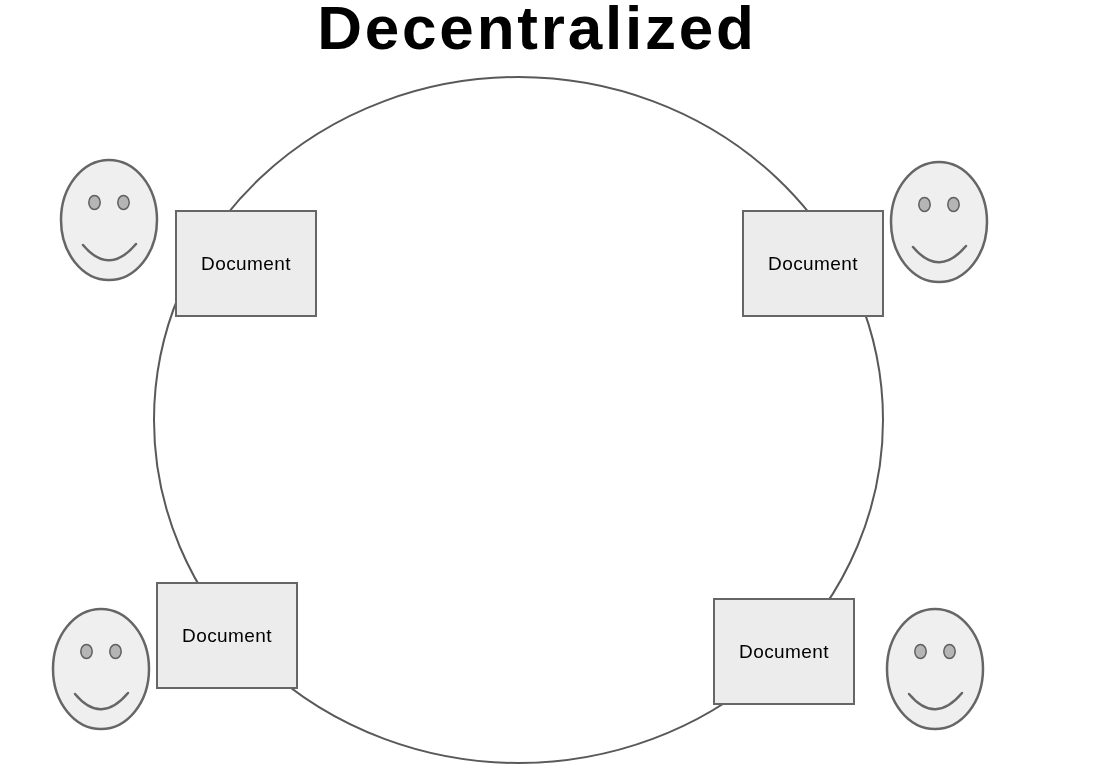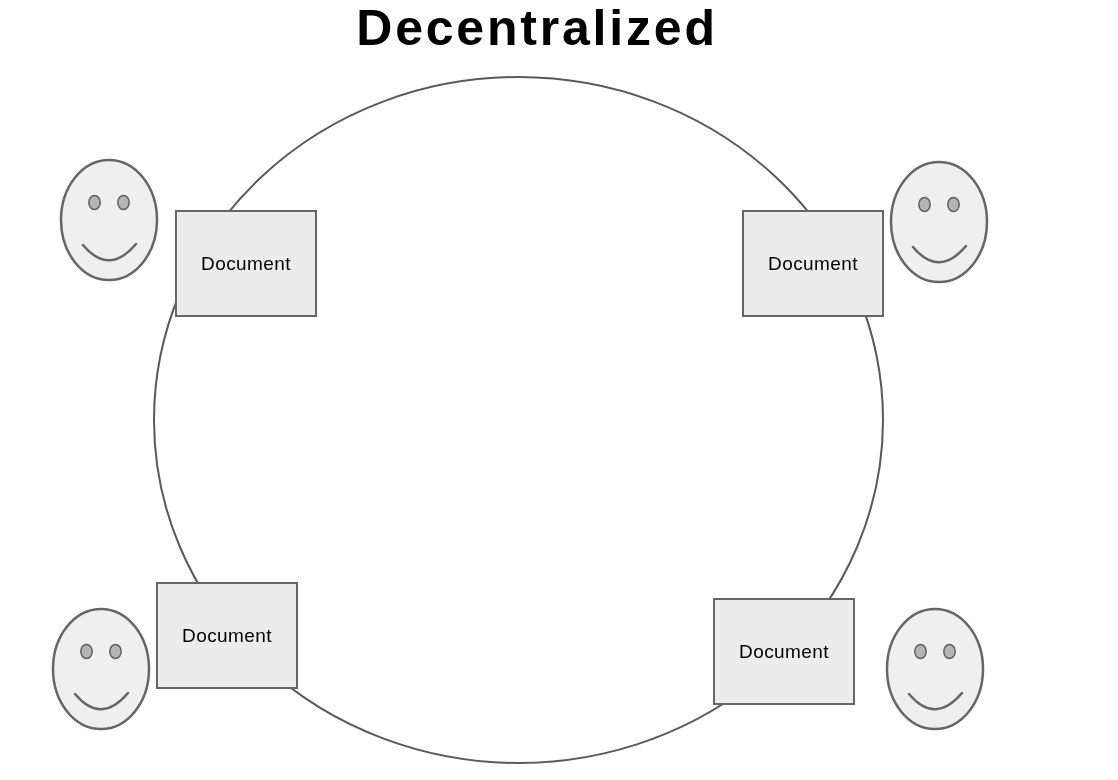--- a/index.html
+++ b/index.html
@@ -19,21 +19,21 @@
     height: 780px;
     background: #ffffff;
   }
   .diagram-title {
     position: absolute;
     left: 0;
     top: 0;
     width: 1074px;
     line-height: 56px;
     text-align: center;
-    font-size: 50px;
+    font-size: 62px;
     font-weight: bold;
     letter-spacing: 2.8px;
     color: #000000;
     white-space: nowrap;
   }
   svg.diagram-svg {
     position: absolute;
     left: 0;
     top: 0;
     display: block;

